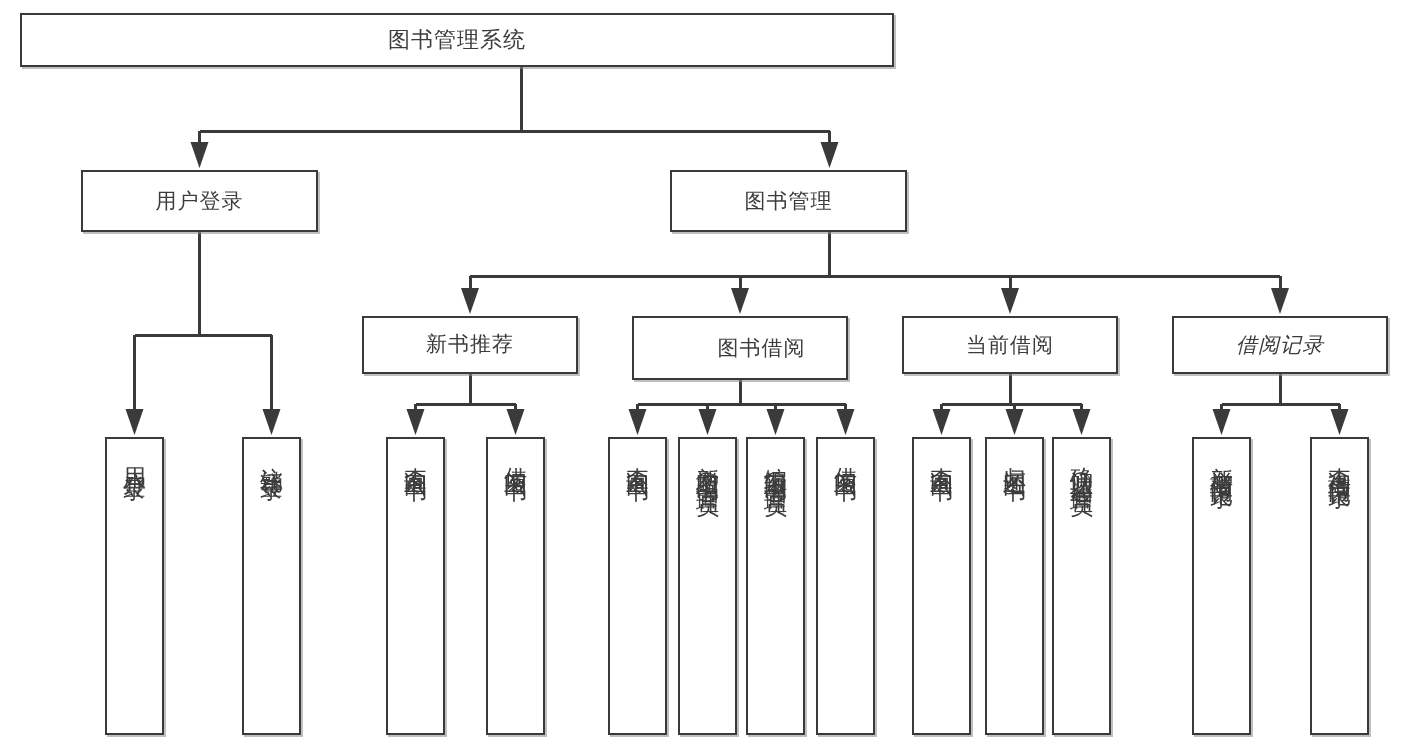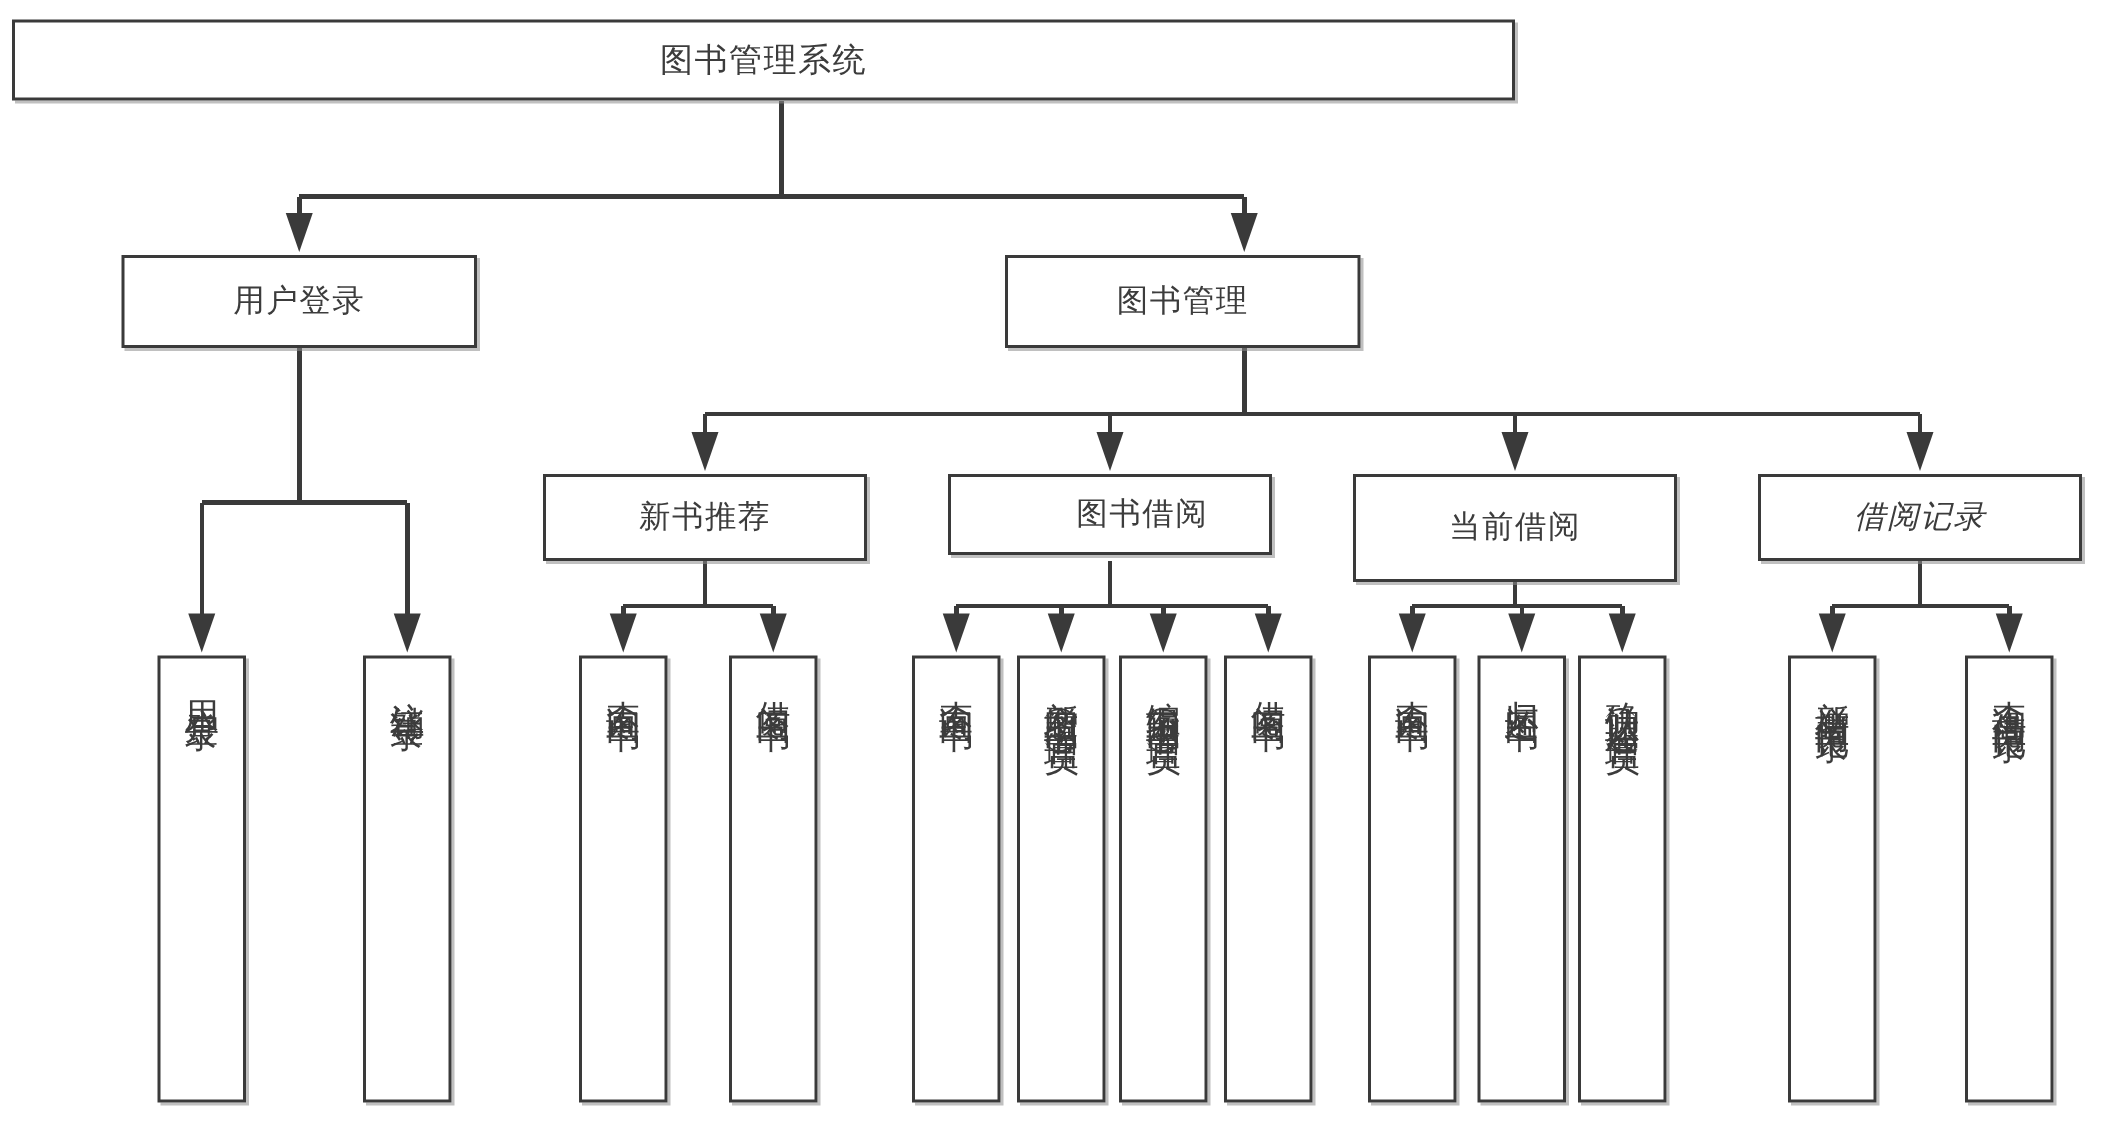--- a/index.html
+++ b/index.html
@@ -121,36 +121,36 @@
       <line x1="1081.5" y1="404" x2="1081.5" y2="411" stroke="#3a3a3a" stroke-width="3" shape-rendering="crispEdges"></line>
       <path d="M1072.5 409 L1090.5 409 L1081.5 435 Z" fill="#3a3a3a"></path>
       <line x1="1280" y1="374" x2="1280" y2="404" stroke="#3a3a3a" stroke-width="3" shape-rendering="crispEdges"></line>
       <line x1="1221.5" y1="404" x2="1339.5" y2="404" stroke="#3a3a3a" stroke-width="3" shape-rendering="crispEdges"></line>
       <line x1="1221.5" y1="404" x2="1221.5" y2="411" stroke="#3a3a3a" stroke-width="3" shape-rendering="crispEdges"></line>
       <path d="M1212.5 409 L1230.5 409 L1221.5 435 Z" fill="#3a3a3a"></path>
       <line x1="1339.5" y1="404" x2="1339.5" y2="411" stroke="#3a3a3a" stroke-width="3" shape-rendering="crispEdges"></line>
       <path d="M1330.5 409 L1348.5 409 L1339.5 435 Z" fill="#3a3a3a"></path>
     </svg>
   <div id="nodes-layer">
-      <div class="node root" style="left: 8px; top: 13px; width: 1002px; height: 54px;">
+      <div class="node root" style="left: 20px; top: 13px; width: 874px; height: 54px;">
         <span class="lbl">图书管理系统</span>
       </div>
       <div class="node" style="left: 81px; top: 170px; width: 237px; height: 62px;">
         <span class="lbl">用户登录</span>
       </div>
       <div class="node" style="left: 670px; top: 170px; width: 237px; height: 62px;">
         <span class="lbl">图书管理</span>
       </div>
       <div class="node" style="left: 362px; top: 316px; width: 216px; height: 58px; font-family: Liberation Serif, serif;">
         <span class="lbl">新书推荐</span>
       </div>
-      <div class="node" style="left: 632px; top: 316px; width: 216px; height: 54px; padding-left: 43px;">
+      <div class="node" style="left: 632px; top: 316px; width: 216px; height: 64px; padding-left: 43px;">
         <span class="lbl">图书借阅</span>
       </div>
-      <div class="node" style="left: 902px; top: 316px; width: 216px; height: 72px; justify-content: center;">
+      <div class="node" style="left: 902px; top: 316px; width: 216px; height: 58px; justify-content: center;">
         <span class="lbl">当前借阅</span>
       </div>
       <div class="node" style="left: 1172px; top: 316px; width: 216px; height: 58px; font-style: italic;">
         <span class="lbl">借阅记录</span>
       </div>
       <div class="node vert" style="left: 105px; top: 437px; width: 59px; height: 298px;">
         <span class="lbl">用户登录</span>
       </div>
       <div class="node vert" style="left: 242px; top: 437px; width: 59px; height: 298px;">
         <span class="lbl">注销登录</span>

